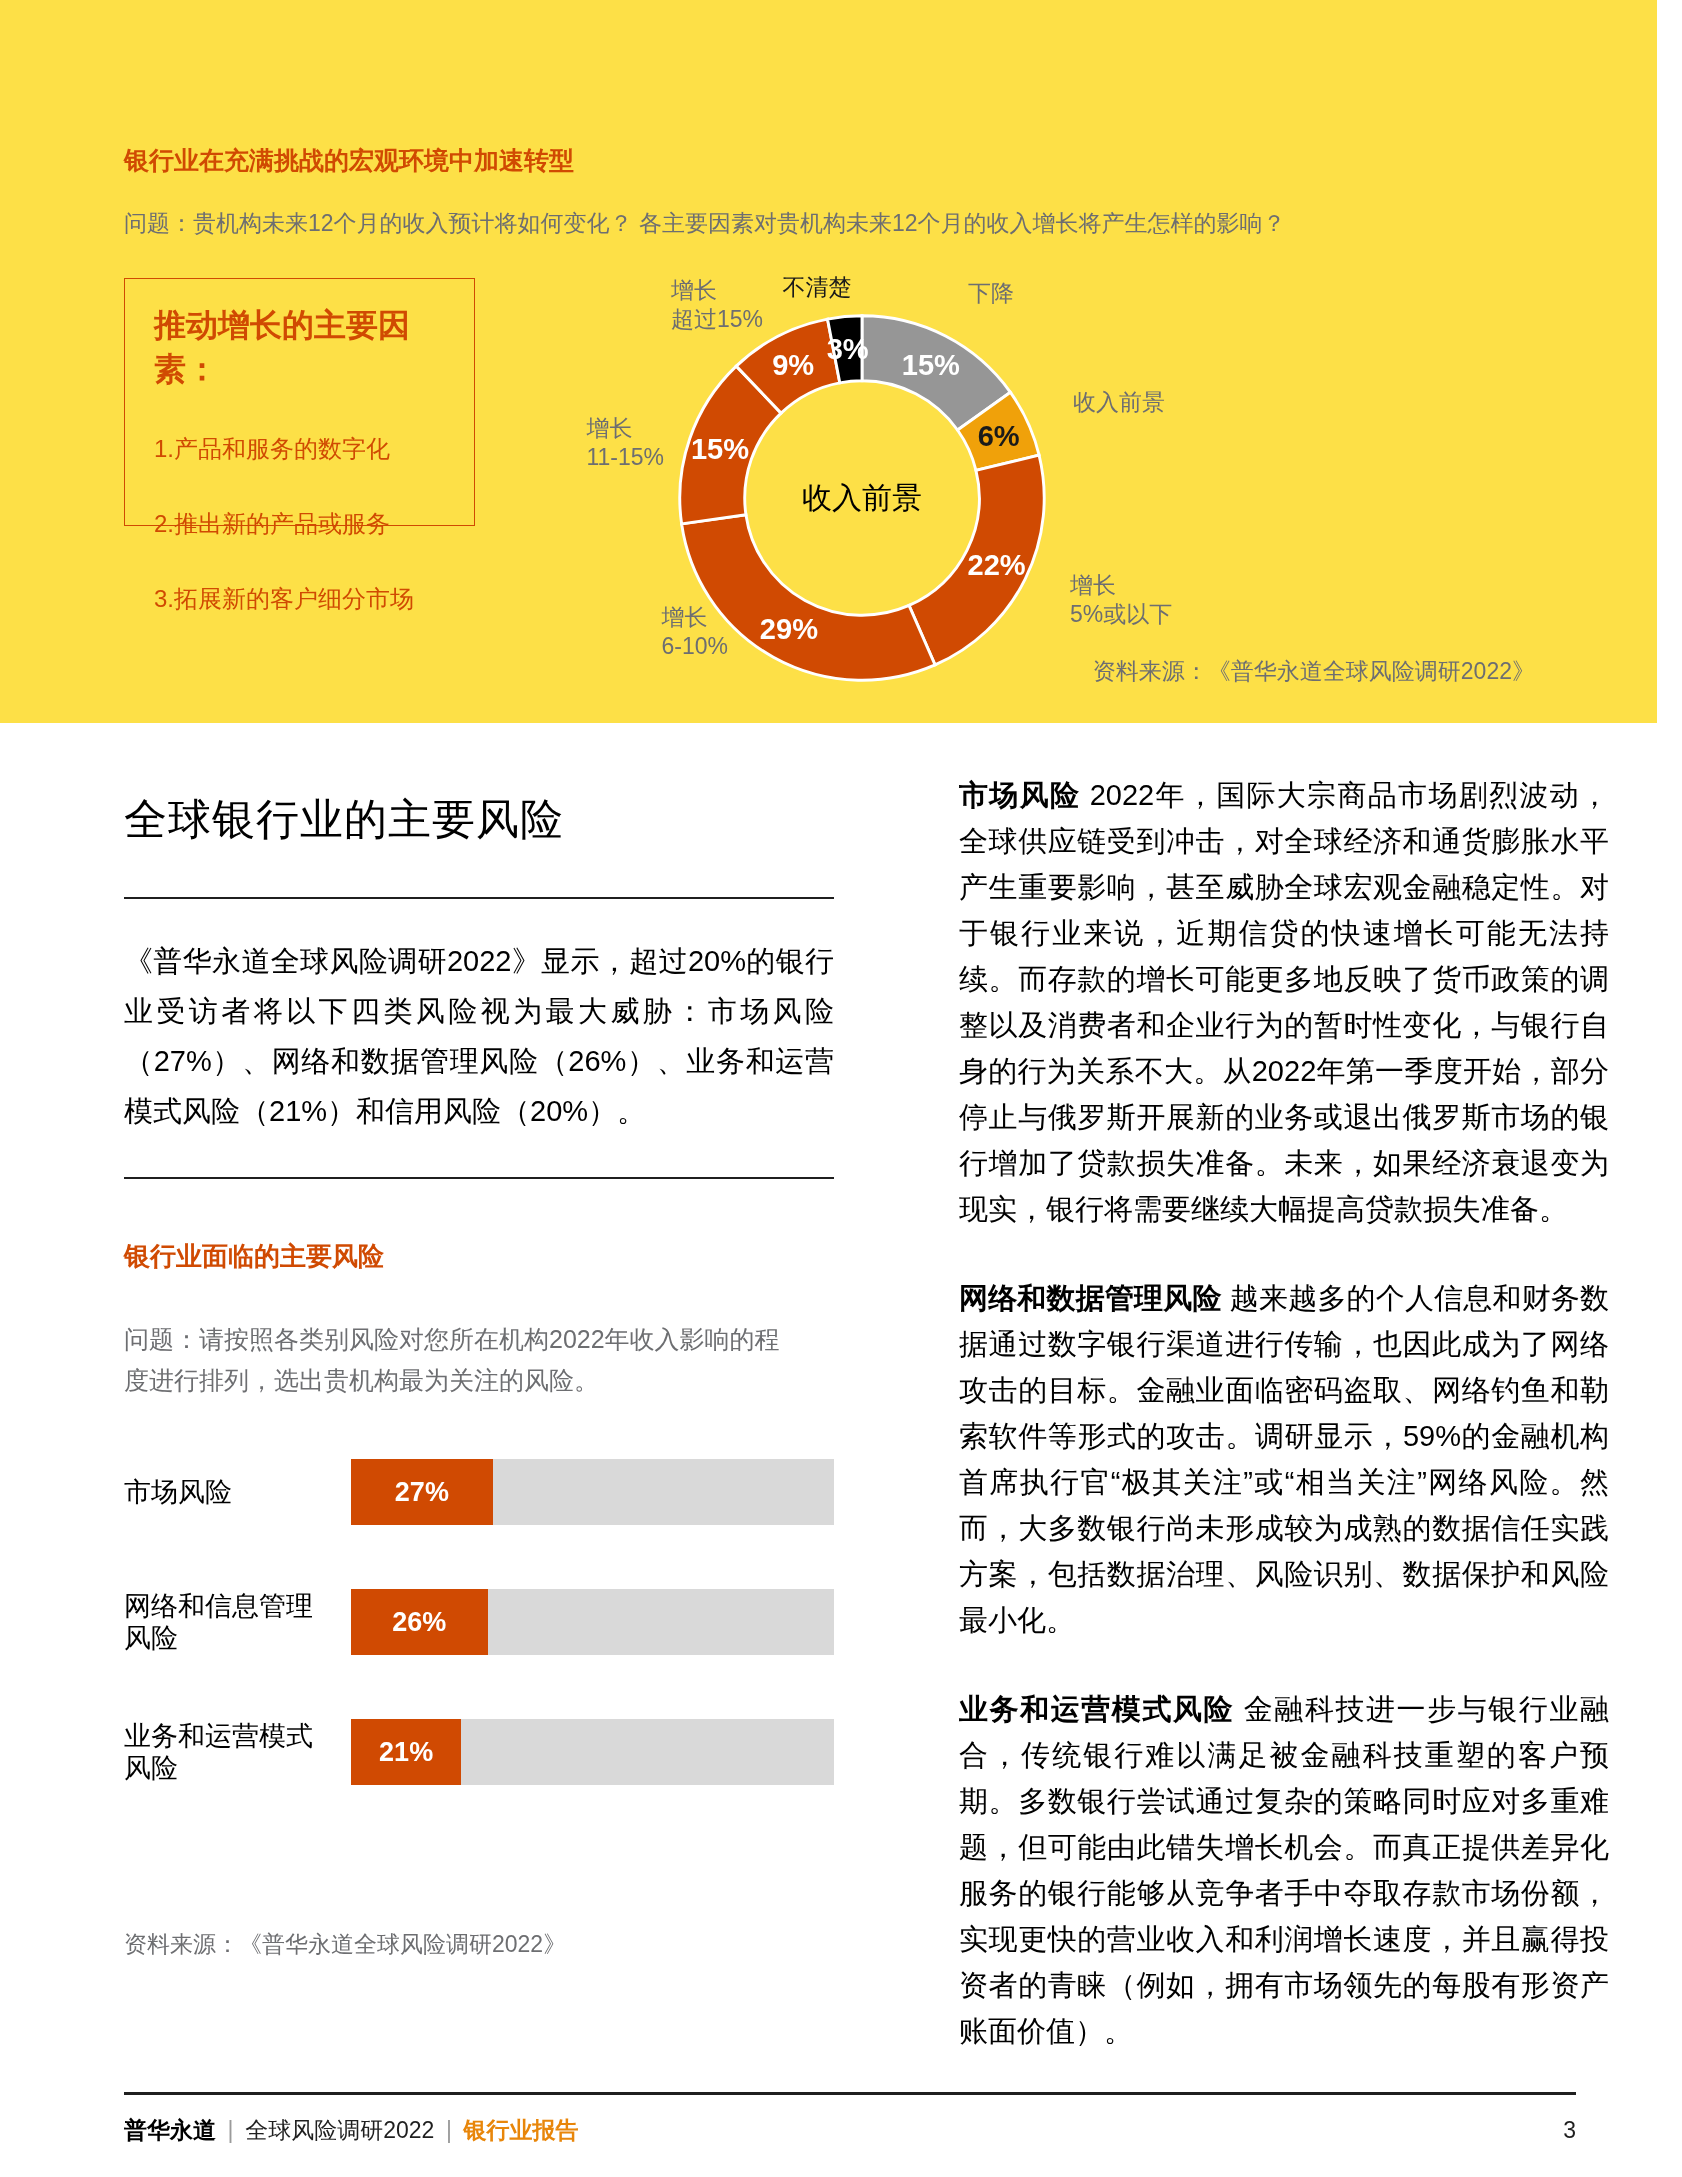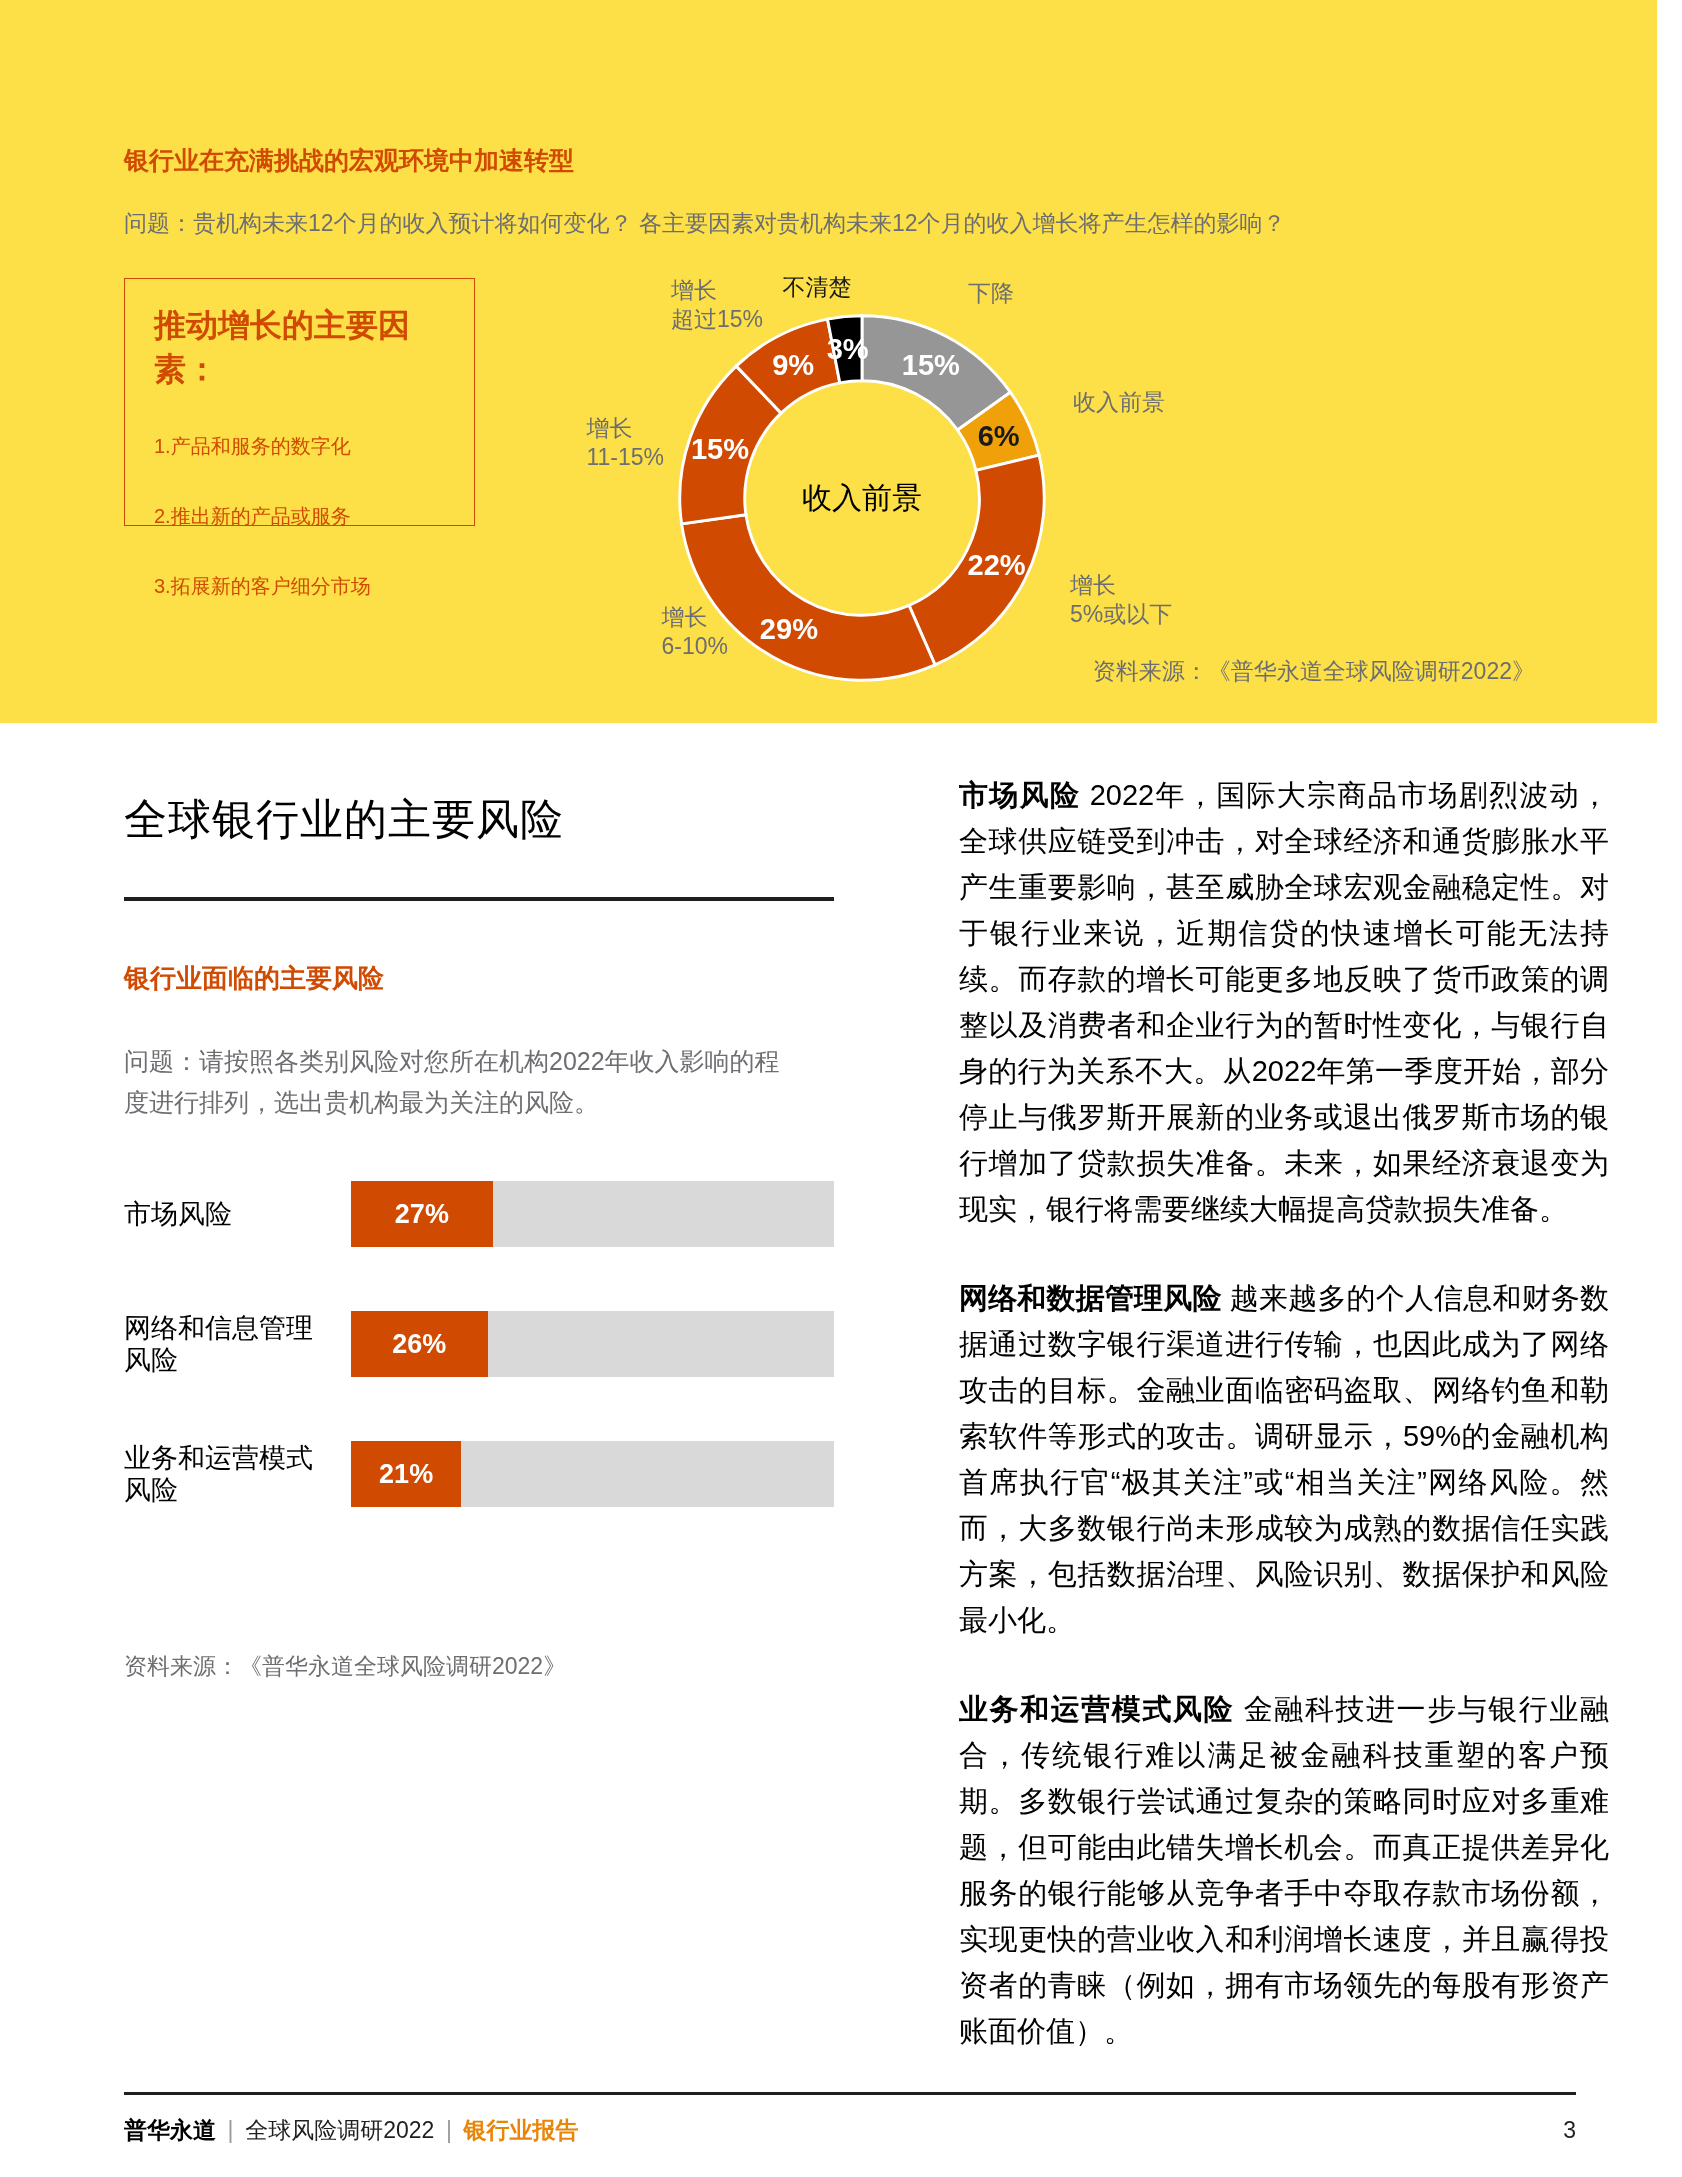--- a/index.html
+++ b/index.html
@@ -11,21 +11,21 @@
   .page{position:absolute;inset:0;overflow:hidden;}
   
   .top-band{position:absolute;left:0;top:0;width:1614px;height:723px;background:#fde047;padding-left:43px;}
   .top-heading{position:absolute;left:124px;top:144px;font-size:25px;font-weight:bold;color:#d04a02;}
   .top-question{position:absolute;left:124px;top:208px;font-size:23px;color:#6d6e71;text-align:right;}
   .factors-box{
     position:absolute;left:124px;top:278px;width:291px;height:200px;
     border:1.9px solid #d04a02;padding:25px 29px 21.3px 29px;color:#d04a02;
   }
   .factors-box .fb-title{font-size:32px;font-weight:bold;margin-bottom:41px;}
-  .factors-box .fb-item{font-size:20px;margin-bottom:43px;}
+  .factors-box .fb-item{font-size:24px;margin-bottom:43px;}
   .factors-box .fb-item:last-child{margin-bottom:0;}
   
   .donut-wrap{position:absolute;left:673px;top:309px;width:378px;height:378px;}
   .donut-center{
     position:absolute;left:50%;top:50%;transform:translate(-50%,-50%);
     font-size:30px;color:#000;white-space:nowrap;
   }
   .donut-label{position:absolute;font-size:23px;color:#6d6e71;line-height:1.25;white-space:nowrap;}
   .top-source{position:absolute;right:122px;top:656px;font-size:23px;color:#6d6e71;}
   
@@ -121,20 +121,21 @@
           <div>不清楚</div>
         </div>
       </div>
 
     <div class="top-source">资料来源：《普华永道全球风险调研2022》</div>
   </div>
 
   <div class="left-col">
     <h1 class="left-h1">全球银行业的主要风险</h1>
     <div class="rule"></div>
+    <div class="left-intro">《普华永道全球风险调研2022》显示，超过20%的银行业受访者将以下四类风险视为最大威胁：市场风险（27%）、网络和数据管理风险（26%）、业务和运营模式风险（21%）和信用风险（20%）。</div>
     <div class="rule"></div>
 
     <div class="sub-head">银行业面临的主要风险</div>
     <div class="sub-question">问题：请按照各类别风险对您所在机构2022年收入影响的程度进行排列，选出贵机构最为关注的风险。</div>
 
     <div class="bar-chart" id="bar-chart">
         <div class="bar-row">
           <div class="bar-label">
             <div>市场风险</div>
           </div>

